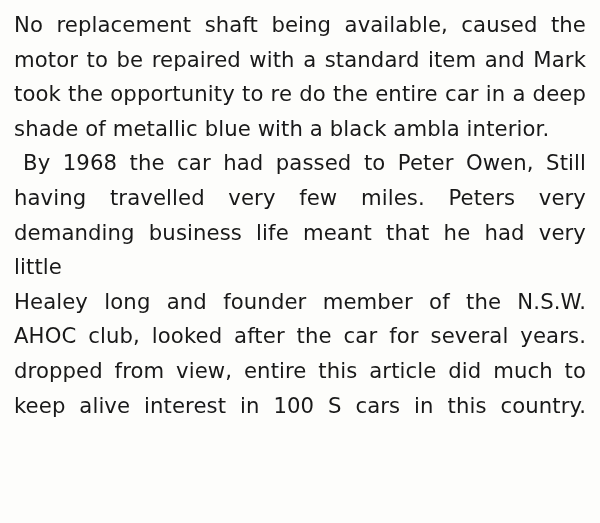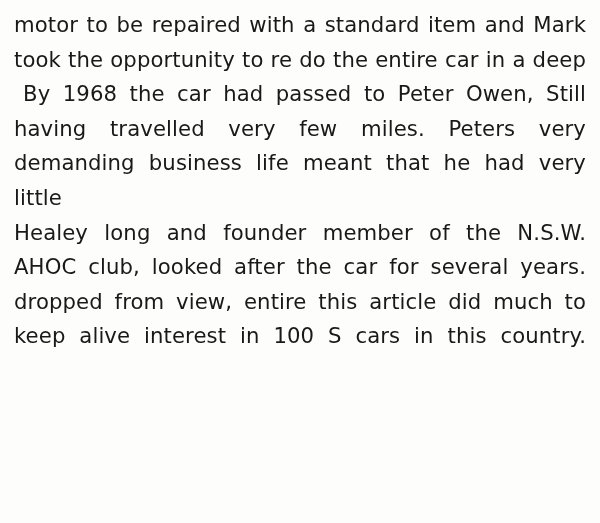--- a/index.html
+++ b/index.html
@@ -50,22 +50,24 @@
     padding-left: 9px;
   }
 </style>
 </head>
 <body>
 
 <div class="page">
   <div class="scan-text">
 
     <p class="para">
+      <span class="line just">No replacement shaft being available, caused the</span>
       <span class="line just">motor to be repaired with a standard item and Mark</span>
       <span class="line just">took the opportunity to re do the entire car in a deep</span>
+      <span class="line">shade of metallic blue with a black ambla interior.</span>
     </p>
 
     <p class="para">
       <span class="line just indent">By 1968 the car had passed to Peter Owen, Still</span>
       <span class="line just">having travelled very few miles. Peters very</span>
       <span class="line just">demanding business life meant that he had very little</span>
       <span class="line just">Healey long and founder member of the N.S.W.</span>
       <span class="line just">AHOC club, looked after the car for several years.</span>
       <span class="line just">dropped from view, entire this article did much to</span>
       <span class="line just">keep alive interest in 100 S cars in this country.</span>

